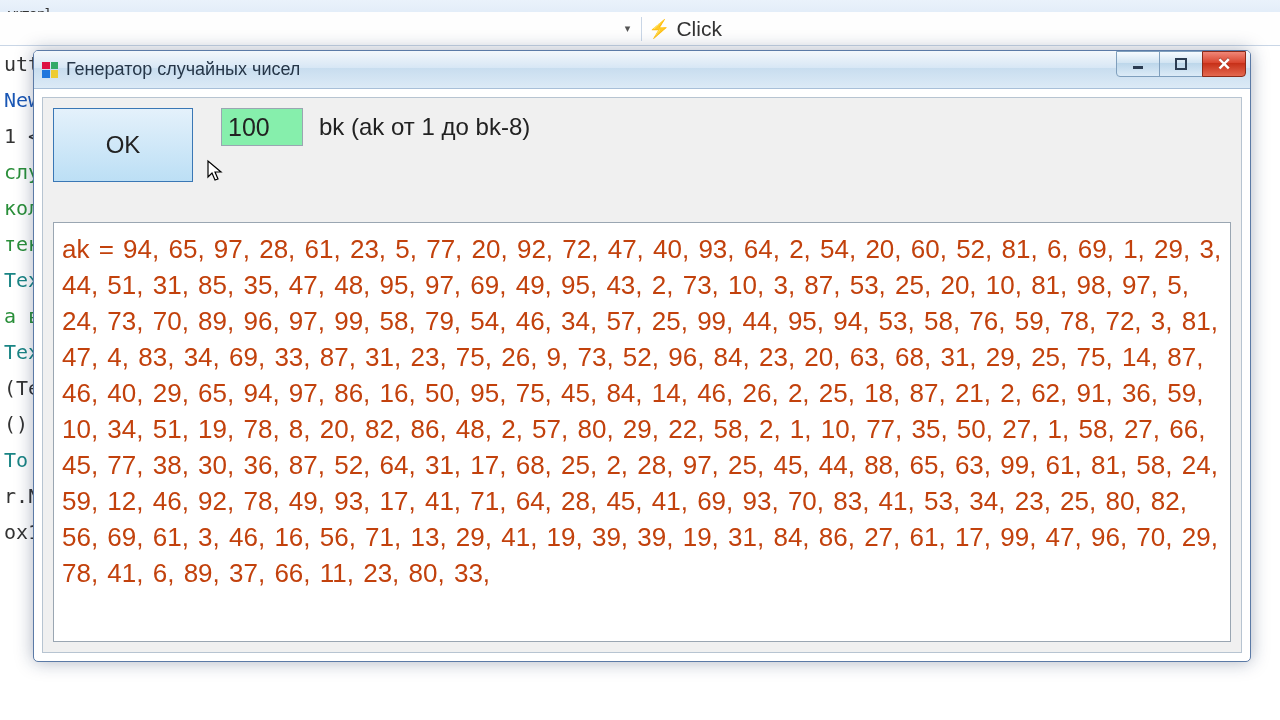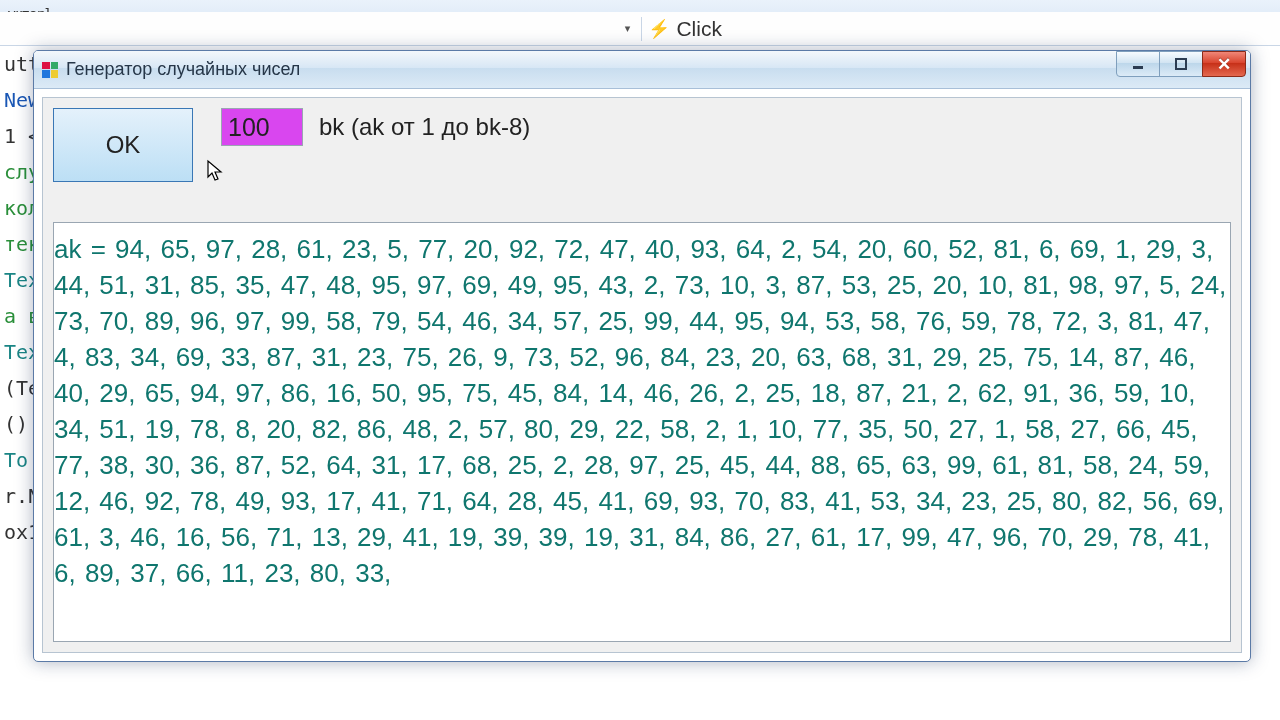--- a/index.html
+++ b/index.html
@@ -148,38 +148,38 @@
     font-size: 24px; color: #222;
     display: flex; align-items: center; justify-content: center;
     cursor: pointer;
     text-align: right;
   }
   .param-rows { display: flex; flex-direction: column; gap: 10px; padding-top: 0px; }
   .param-row { display: flex; align-items: center; gap: 16px; }
   .num-input {
     width: 82px; height: 38px;
     border: 1px solid #9aa6b2;
-    background: #d946ef;
+    background: #86efac;
     font-size: 25px; color: #222;
     padding: 0 6px;
     font-family: Tahoma, Arial, sans-serif;
   }
   .param-label {
     font-size: 24px; color: #222;
   }
 
   .output {
     margin-top: 14px;
     width: 100%; height: 420px;
     background: #fff;
     border: 1px solid #9aa6b2;
-    padding: 8px 0;
+    padding: 8px 8px;
     font-size: 26px;
     line-height: 36px;
-    color: #0f766e;
+    color: #c2410c;
     font-family: Tahoma, Arial, sans-serif;
     overflow: hidden;
     word-spacing: 2px;
   }
 
   .cursor {
     position: absolute;
     width: 20px; height: 24px;
     pointer-events: none;
   }

